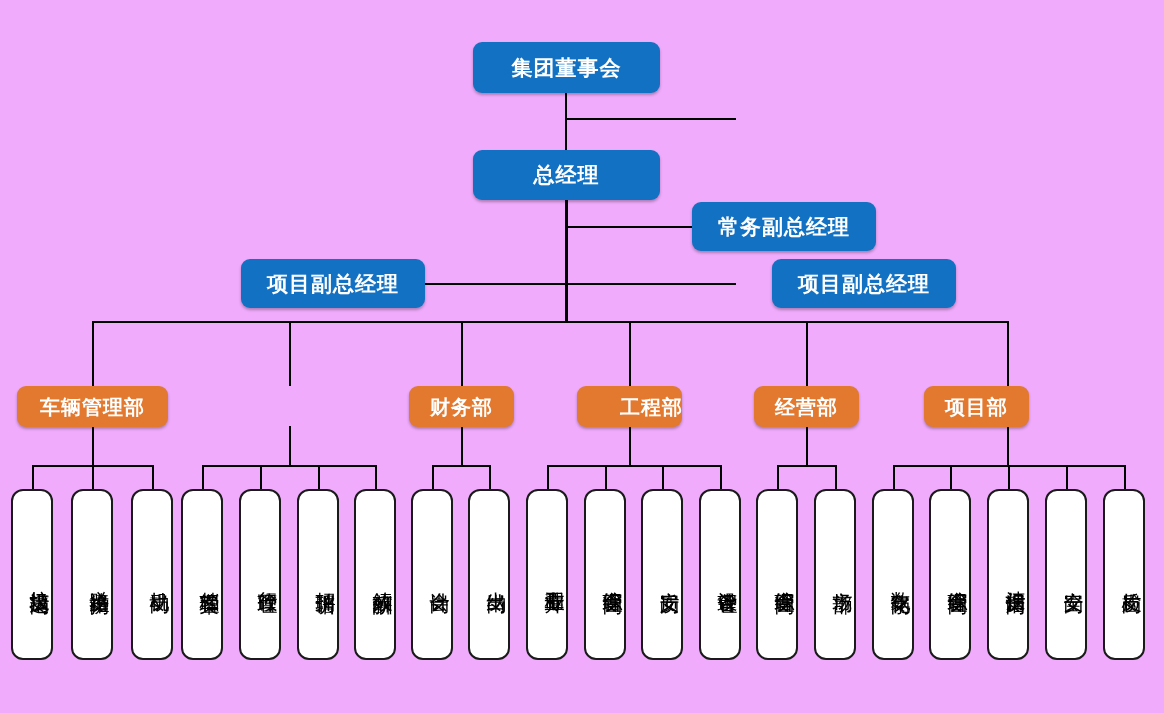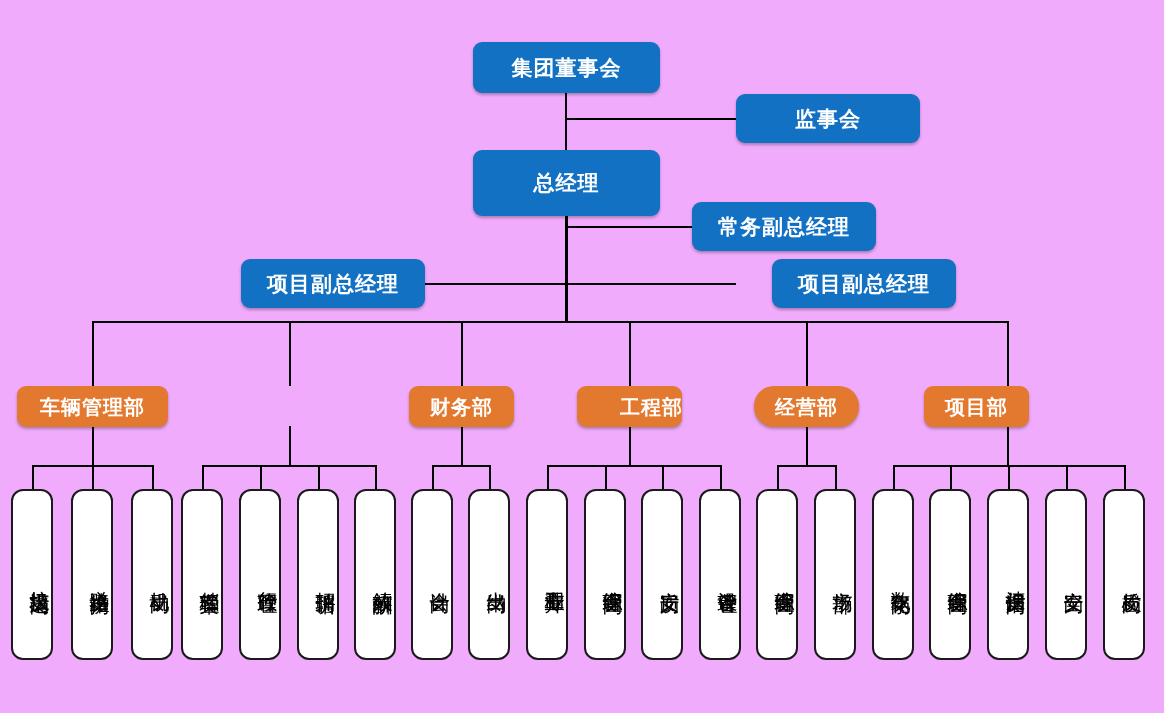--- a/index.html
+++ b/index.html
@@ -134,38 +134,37 @@
   <div class="ln v" style="left:835px;top:465px;height:24px;"></div>
 
   <div class="ln v" style="left:893px;top:465px;height:24px;"></div>
   <div class="ln v" style="left:950px;top:465px;height:24px;"></div>
   <div class="ln v" style="left:1008px;top:465px;height:24px;"></div>
   <div class="ln v" style="left:1066px;top:465px;height:24px;"></div>
   <div class="ln v" style="left:1124px;top:465px;height:24px;"></div>
 
   <div class="node blue" style="left:473px;top:42px;width:187px;height:51px;">集团董事会</div>
 
-  <div class="node blue" style="left:736px;top:94px;width:184px;height:49px;">监事会</div>
 
-  <div class="node blue" style="left:473px;top:150px;width:187px;height:66px;">总经理</div>
+  <div class="node blue" style="left:473px;top:150px;width:187px;height:50px;">总经理</div>
 
   <div class="node blue" style="left:692px;top:202px;width:184px;height:49px;">常务副总经理</div>
 
   <div class="node blue" style="left:736px;top:259px;width:184px;height:49px;margin-left:36px;">项目副总经理</div>
 
   <div class="node blue" style="left:241px;top:259px;width:184px;height:49px;">项目副总经理</div>
 
   <div class="node orange" style="left:17px;top:386px;width:151px;height:41px;">车辆管理部</div>
 
 
   <div class="node orange" style="left:409px;top:386px;width:105px;height:41px;">财务部</div>
 
   <div class="node orange" style="left:577px;top:386px;width:105px;height:41px;padding-left:44px;">工程部</div>
 
-  <div class="node orange" style="left:754px;top:386px;width:105px;height:41px;border-radius:20px;">经营部</div>
+  <div class="node orange" style="left:754px;top:386px;width:105px;height:41px;">经营部</div>
 
   <div class="node orange" style="left:924px;top:386px;width:105px;height:41px;">项目部</div>
 
   <div class="node leaf" style="left:11px;top:489px;width:42px;height:171px;">垃圾清运岗</div>
   <div class="node leaf" style="left:71px;top:489px;width:42px;height:171px;">道路维护岗</div>
   <div class="node leaf" style="left:131px;top:489px;width:42px;height:171px;">机动岗</div>
 
   <div class="node leaf" style="left:181px;top:489px;width:42px;height:171px;">档案管理</div>
   <div class="node leaf" style="left:239px;top:489px;width:42px;height:171px;">行政管理</div>
   <div class="node leaf" style="left:297px;top:489px;width:42px;height:171px;">招聘培训</div>

